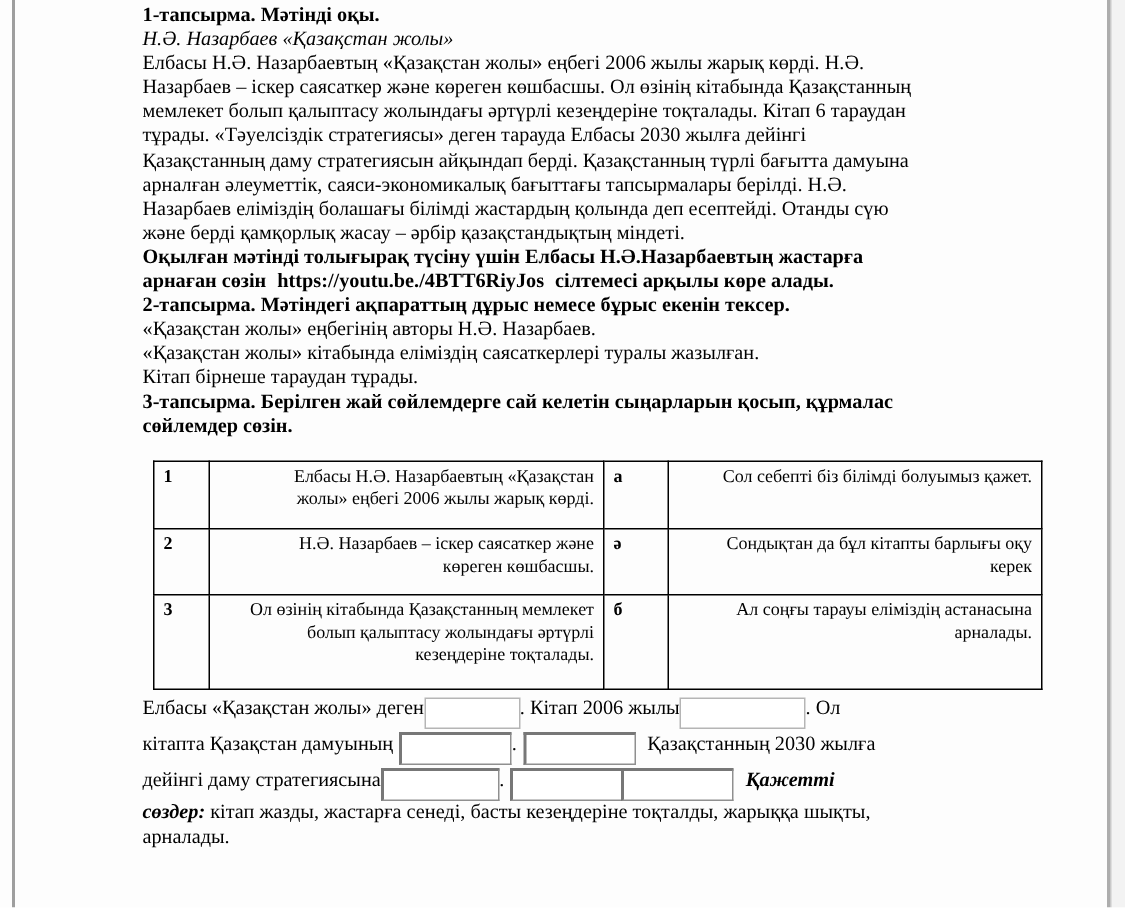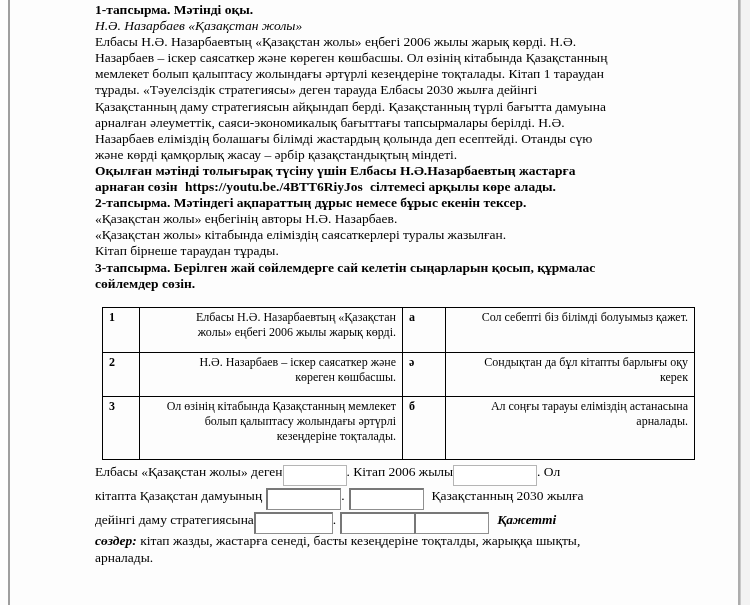--- a/index.html
+++ b/index.html
@@ -50,26 +50,26 @@
 
 <div class="screen">
   <div class="edge-left"></div>
 
   <div class="content">
 
     <div class="line b">1-тапсырма. Мәтінді оқы.</div>
     <div class="line i">Н.Ә. Назарбаев «Қазақстан жолы»</div>
     <div class="line">Елбасы Н.Ә. Назарбаевтың «Қазақстан жолы» еңбегі 2006 жылы жарық көрді. Н.Ә.</div>
     <div class="line">Назарбаев – іскер саясаткер және көреген көшбасшы. Ол өзінің кітабында Қазақстанның</div>
-    <div class="line">мемлекет болып қалыптасу жолындағы әртүрлі кезеңдеріне тоқталады. Кітап 1 тараудан</div>
+    <div class="line">мемлекет болып қалыптасу жолындағы әртүрлі кезеңдеріне тоқталады. Кітап 6 тараудан</div>
     <div class="line">тұрады. «Тәуелсіздік стратегиясы» деген тарауда Елбасы 2030 жылға дейінгі</div>
     <div class="line">Қазақстанның даму стратегиясын айқындап берді. Қазақстанның түрлі бағытта дамуына</div>
     <div class="line">арналған әлеуметтік, саяси-экономикалық бағыттағы тапсырмалары берілді. Н.Ә.</div>
     <div class="line">Назарбаев еліміздің болашағы білімді жастардың қолында деп есептейді. Отанды сүю</div>
-    <div class="line">және көрді қамқорлық жасау – әрбір қазақстандықтың міндеті.</div>
+    <div class="line">және берді қамқорлық жасау – әрбір қазақстандықтың міндеті.</div>
     <div class="line b">Оқылған мәтінді толығырақ түсіну үшін Елбасы Н.Ә.Назарбаевтың жастарға</div>
     <div class="line b">
       <span class="gap4">арнаған сөзін</span>
       <span class="gap4">https://youtu.be./4BTT6RiyJos</span>
       <span>сілтемесі арқылы көре алады.</span>
     </div>
 
     <div class="line b">2-тапсырма. Мәтіндегі ақпараттың дұрыс немесе бұрыс екенін тексер.</div>
     <div class="line">«Қазақстан жолы» еңбегінің авторы Н.Ә. Назарбаев.</div>
     <div class="line">«Қазақстан жолы» кітабында еліміздің саясаткерлері туралы жазылған.</div>

